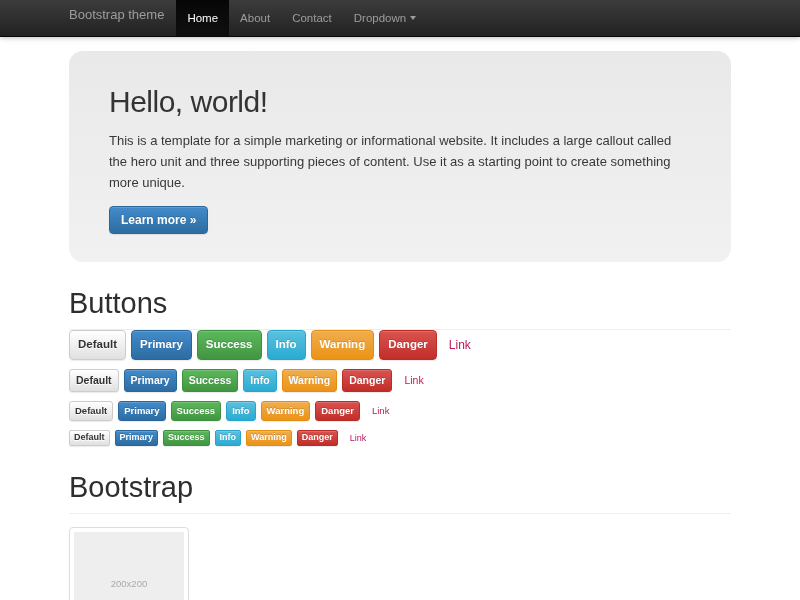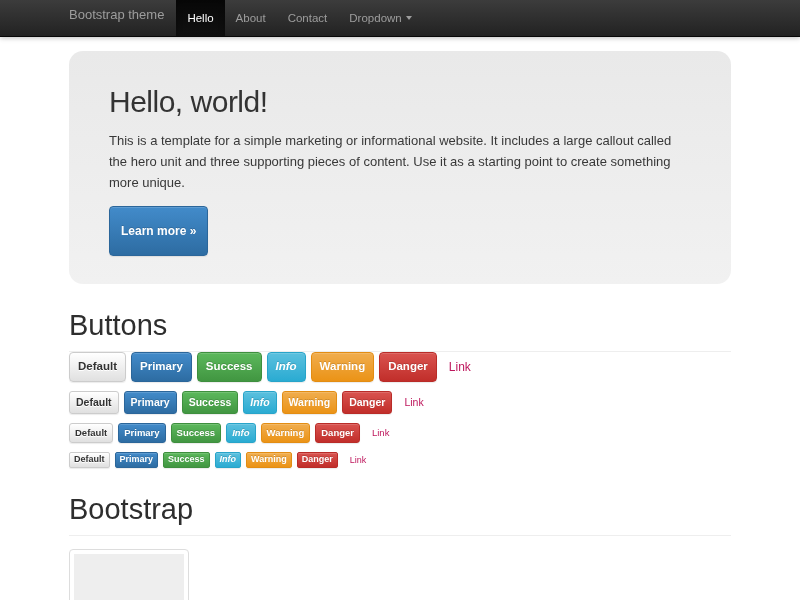--- a/index.html
+++ b/index.html
@@ -73,25 +73,25 @@
     text-shadow: 0 -1px 0 rgba(0,0,0,.15);
     box-shadow: inset 0 1px 0 rgba(255,255,255,.15), 0 1px 1px rgba(0,0,0,.08);
     color: #fff; line-height: 1; white-space: nowrap;
   }
   .btn-default {
     background: linear-gradient(to bottom, #ffffff, #e0e0e0);
     border-color: #ccc; color: #333; text-shadow: 0 1px 0 #fff;
   }
   .btn-primary { background: linear-gradient(to bottom, #428bca, #2d6ca2); border-color: #2b669a; }
   .btn-success { background: linear-gradient(to bottom, #5cb85c, #419641); border-color: #3e8f3e; }
-  .btn-info    { background: linear-gradient(to bottom, #5bc0de, #2aabd2); border-color: #28a4c9; font-style: italic; }
+  .btn-info    { background: linear-gradient(to bottom, #5bc0de, #2aabd2); border-color: #28a4c9; }
   .btn-warning { background: linear-gradient(to bottom, #f0ad4e, #eb9316); border-color: #e38d13; }
   .btn-danger  { background: linear-gradient(to bottom, #d9534f, #c12e2a); border-color: #b92c28; }
 
-  .btn-cta { font-size: 12px; padding: 18px 11px; border-radius: 4px; }
+  .btn-cta { font-size: 12px; padding: 7px 11px; border-radius: 4px; }
 
   .btn-toolbar { margin-bottom: 9px; display: flex; align-items: center; }
   .btn-toolbar .btn { margin-right: 5px; }
   .btn-toolbar:first-of-type { margin-top: 14px; }
 
   .size-lg .btn { font-size: 11.5px; padding: 8px 8px; border-radius: 4px; }
   .size-md .btn { font-size: 10.5px; padding: 5.5px 6px; border-radius: 3px; }
   .size-sm .btn { font-size: 9.5px;  padding: 4px 5px;  border-radius: 3px; }
   .size-xs .btn { font-size: 9px;    padding: 2.5px 4px; border-radius: 2px; }
 
@@ -124,21 +124,21 @@
   }
 </style>
 </head>
 <body>
 
 <nav class="navbar">
   <div class="navbar-inner">
     <a class="navbar-brand">Bootstrap theme</a>
     <div class="navbar-nav">
       <a class="nav-item active">
-        <span>Hello</span>
+        <span>Home</span>
       </a>
       <a class="nav-item">
         <span>About</span>
       </a>
       <a class="nav-item">
         <span>Contact</span>
       </a>
       <a class="nav-item">
         <span>Dropdown</span>
         <span class="caret"></span>

